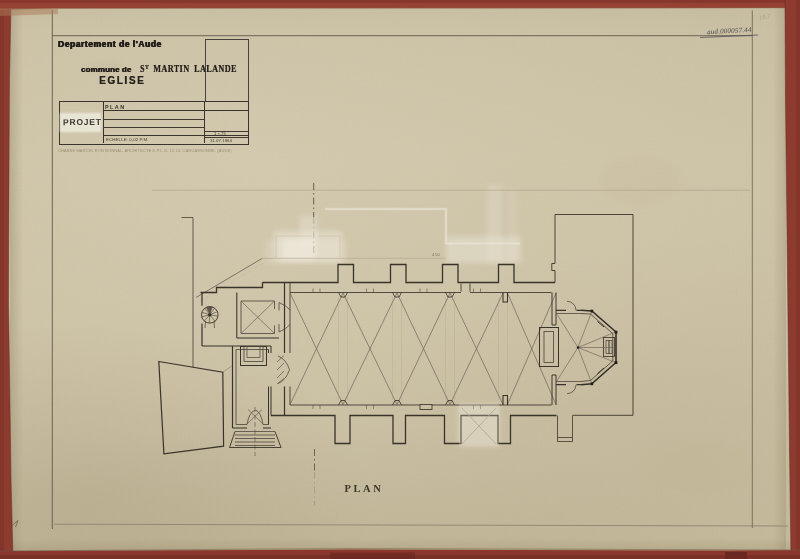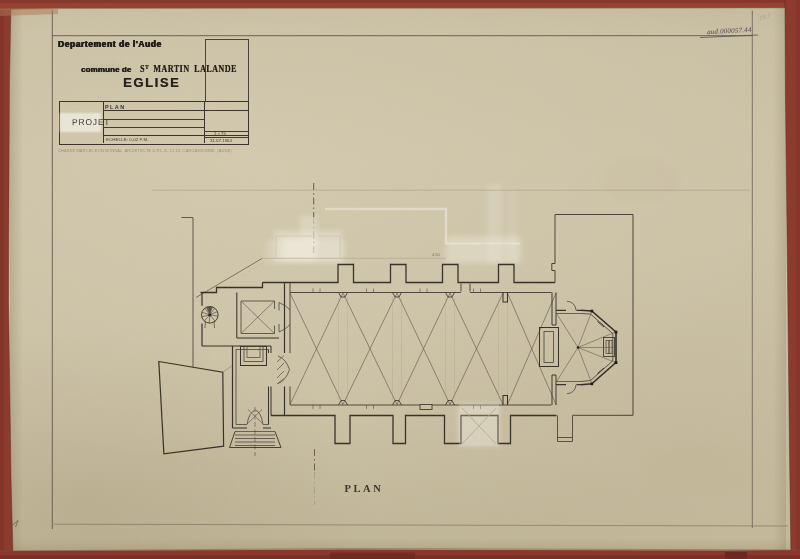--- a/index.html
+++ b/index.html
@@ -225,40 +225,40 @@
 <rect x="725" y="552" width="22" height="7" fill="#54201a" opacity="0.6"></rect>
 <rect x="0" y="555" width="800" height="4" fill="#6e2a21" opacity="0.55"></rect>
 </g>
 </svg>
 
 <div class="tx" style="left:58px;top:39px;font-size:8.5px;font-weight:bold;letter-spacing:0.55px;color:#201c17;text-shadow:0.5px 0.4px 0.5px rgba(32,28,23,0.9), -0.4px 0 0.5px rgba(32,28,23,0.7), 0 0.4px 0.4px rgba(32,28,23,0.6);text-align:right;">Departement de l'Aude</div>
 <div class="tx" style="left:58px;top:58px;color:#2c2722;">
 <span style="font-size:8px;font-weight:bold;letter-spacing:0.1px;color:#241f1a;text-shadow:0.5px 0.4px 0.5px rgba(36,31,26,0.9), -0.3px 0 0.4px rgba(36,31,26,0.6);padding-left:23px;">commune de </span>
 <span style="font-family:'Liberation Serif',serif;font-size:9.5px;font-weight:bold;letter-spacing:0.55px;word-spacing:2.5px;display:inline-block;transform:scaleX(0.85);transform-origin:left center;margin-left:6px;color:#221d18;text-shadow:0.4px 0.3px 0.4px rgba(34,29,24,0.65);">S<span style="font-size:6.5px;vertical-align:3px;letter-spacing:0;">T</span> MARTIN LALANDE</span>
 </div>
-<div class="tx" style="left:99px;top:75px;font-size:13px;font-weight:bold;letter-spacing:1.6px;color:#26211c;text-shadow:0.4px 0.3px 0.4px rgba(38,33,28,0.7);margin-left:24px;">EGLISE</div>
+<div class="tx" style="left:99px;top:75px;font-size:10px;font-weight:bold;letter-spacing:1.6px;color:#26211c;text-shadow:0.4px 0.3px 0.4px rgba(38,33,28,0.7);">EGLISE</div>
 
 <div style="left:205px;top:39px;width:42px;height:61px;border:1px solid #4a423a;"></div>
 
 <div style="left:59px;top:101px;width:188px;height:41.5px;border:1.2px solid #3b342c;"></div>
 <div style="left:102.5px;top:101px;width:1px;height:42px;background:#3b342c;"></div>
 <div style="left:204px;top:101px;width:1px;height:42px;background:#3b342c;"></div>
 <div style="left:103px;top:110.3px;width:145px;height:1px;background:#3b342c;"></div>
 <div style="left:103px;top:119px;width:101px;height:1px;background:#433b31;"></div>
 <div style="left:103px;top:127.3px;width:101px;height:1px;background:#433b31;"></div>
 <div style="left:103px;top:135px;width:145px;height:1px;background:#3b342c;"></div>
 <div style="left:204px;top:131px;width:44px;height:1px;background:#433b31;"></div>
 <div style="left:204px;top:137px;width:44px;height:1px;background:#433b31;"></div>
 <div class="tx" style="left:105px;top:103.5px;font-size:5.5px;font-weight:bold;letter-spacing:1.4px;color:#39322a;">PLAN</div>
 <div class="tx" style="left:106px;top:136.8px;font-size:4.4px;letter-spacing:0.1px;color:#4a4238;">ECHELLE: 0,02 P.M.</div>
 <div class="tx" style="left:214px;top:131.3px;font-size:4.2px;color:#4a4238;">1 × 75</div>
 <div class="tx" style="left:210px;top:137.6px;font-size:4.4px;color:#4a4238;">31.07.1964</div>
 
 <div style="left:60.5px;top:113.5px;width:39px;height:17px;background:#e9e5d5;box-shadow:0 0 2px 1px #e9e5d5;"></div>
-<div class="tx" style="left:72px;top:117px;font-size:8.5px;font-weight:normal;letter-spacing:0.8px;color:#3f3931;transform:rotate(-0.5deg);">PROJET</div>
+<div class="tx" style="left:63px;top:117px;font-size:8.5px;font-weight:bold;letter-spacing:0.8px;color:#3f3931;transform:rotate(-0.5deg);">PROJET</div>
 
 <div class="tx" style="left:58px;top:148px;font-size:4px;letter-spacing:0.12px;color:#9a8f76;">CHASSE MARCEL EON BONNAL. ARCHITECTE D.P.L.G. 12.13. CARCASSONNE. (AUDE)</div>
 
 <div class="tx" style="left:707px;top:26.5px;font-family:'Liberation Serif',serif;font-style:italic;font-size:7px;color:#4a474e;transform:rotate(-3deg);letter-spacing:0.2px;">aud.000057.44</div>
 <svg width="80" height="12" style="position:absolute;left:696px;top:32px;">
       <path d="M4,5.5 L62,3" stroke="#54505a" stroke-width="0.8" fill="none"></path>
     </svg>
 <div class="tx" style="left:759px;top:13px;font-family:'Liberation Serif',serif;font-style:italic;font-size:6.5px;color:#b29a80;transform:rotate(-10deg);">19.7</div>
 
 <div class="tx" style="left:344.5px;top:482.5px;font-family:'Liberation Serif',serif;font-weight:bold;font-size:10.5px;letter-spacing:2.6px;color:#3d362c;">PLAN</div>

